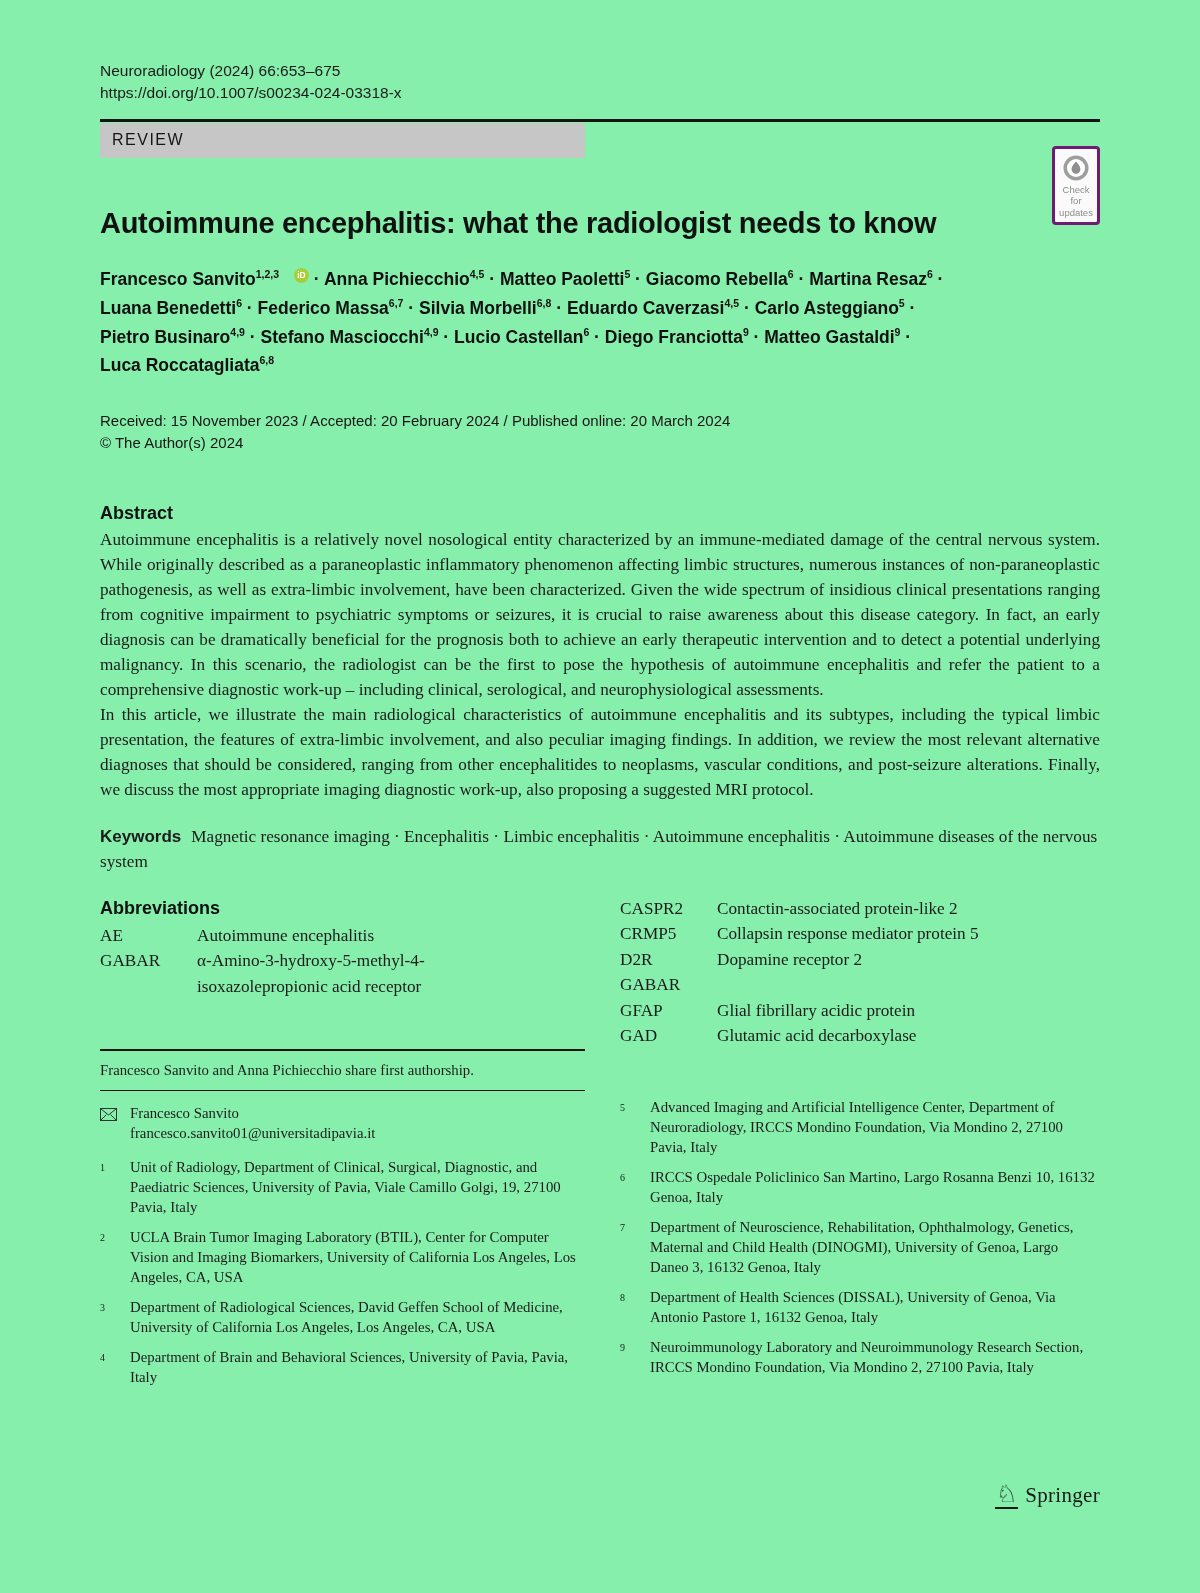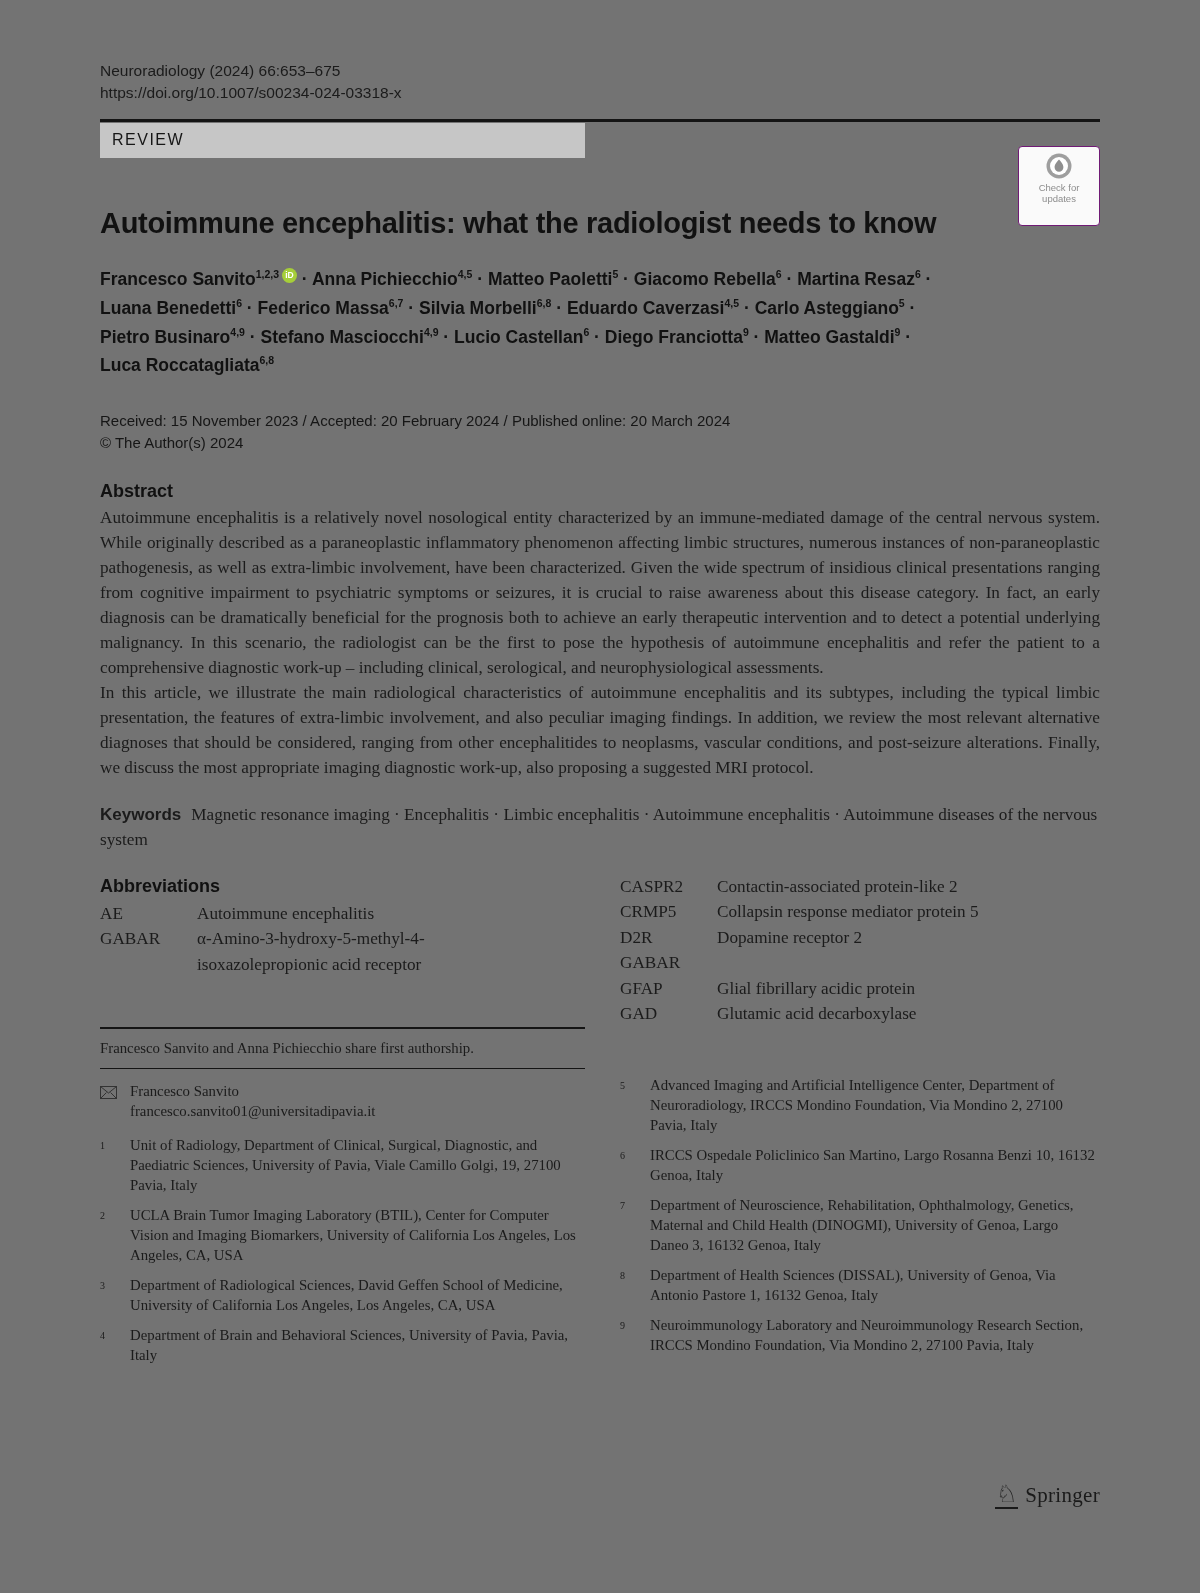--- a/index.html
+++ b/index.html
@@ -1,39 +1,39 @@
 <!DOCTYPE html>
 <html><head>
 <meta charset="utf-8">
 <style>
   * { margin:0; padding:0; box-sizing:border-box; }
   html,body { background:#e9e9e9; }
   .page {
     position:relative;
     width:1200px; height:1593px;
     margin:0 auto;
-    background:#737373;
+    background:#86efac;
     color:#1b1b1b;
     padding:60px 100px 0 100px;
     overflow:hidden;
     font-family:"Liberation Serif", serif;
   }
   
   .journal-ref { font-family:"Liberation Sans", sans-serif; font-size:15.5px; line-height:1.45; color:#1b1b1b; }
   .rule-row { margin-top:14px; border-top:3px solid #141414; position:relative; }
   .review-bar {
     width:485px; height:35px; margin-top:1px;
     background:#c6c6c6;
     display:flex; align-items:center; padding-left:12px;
   }
   .review-bar span { font-family:"Liberation Sans", sans-serif; font-weight:normal; font-size:16px; letter-spacing:1.5px; color:#161616; }
   .check-badge {
     position:absolute; right:0; top:24px;
-    width:82px; padding:5px 2px 20px 2px;
-    border:1px solid #701a75; border-radius:4px;
+    width:48px; padding:5px 2px 4px 2px;
+    border:3px solid #701a75; border-radius:4px;
     background:#fafafa; text-align:center; cursor:pointer;
   }
   .check-badge .cb-text { font-family:"Liberation Sans", sans-serif; font-size:9.5px; line-height:1.2; color:#8c8c8c; margin-top:2px; }
   
   h1.title {
     margin-top:47px;
     font-family:"Liberation Sans", sans-serif; font-weight:bold;
     font-size:29px; letter-spacing:-0.3px; line-height:36px; color:#111;
   }
   .authors {
@@ -41,26 +41,26 @@
     font-family:"Liberation Sans", sans-serif; font-weight:bold;
     font-size:17.5px; line-height:28.8px; color:#111;
     max-width:900px;
   }
   .authors .author { white-space:nowrap; }
   .authors sup { font-size:0.60em; vertical-align:super; line-height:0; }
   .orcid {
     display:inline-block; width:15px; height:15px; border-radius:50%;
     background:#a6ce39; color:#fff;
     font-family:"Liberation Sans", sans-serif; font-size:8.5px; font-weight:bold;
-    text-align:center; line-height:15px; vertical-align:super; margin-left:3px;
+    text-align:center; line-height:15px; vertical-align:super; margin-left:15px;
     cursor:pointer;
   }
   .received { margin-top:30px; font-family:"Liberation Sans", sans-serif; font-size:15px; line-height:1.48; color:#161616; }
   
-  .abstract { margin-top:24px; }
+  .abstract { margin-top:46px; }
   .sec-head { font-family:"Liberation Sans", sans-serif; font-weight:bold; font-size:18px; line-height:24px; color:#111; }
   .abstract p { font-size:17.2px; line-height:25px; text-align:justify; margin:0; }
   .abstract .sec-head { margin-bottom:2px; }
   
   .keywords { margin-top:22px; font-size:17.2px; line-height:25px; max-width:1000px; }
   .keywords .kw-label { font-family:"Liberation Sans", sans-serif; font-weight:bold; font-size:17px; margin-right:10px; }
   
   .abbrev-row { display:flex; margin-top:22px; }
   .abbrev-col-left { width:485px; }
   .abbrev-col-right { width:480px; margin-left:35px; }

